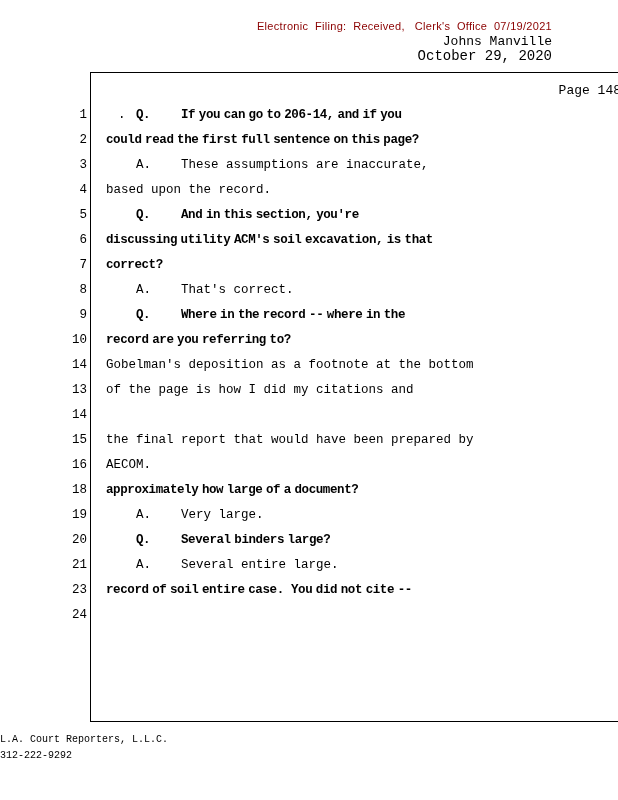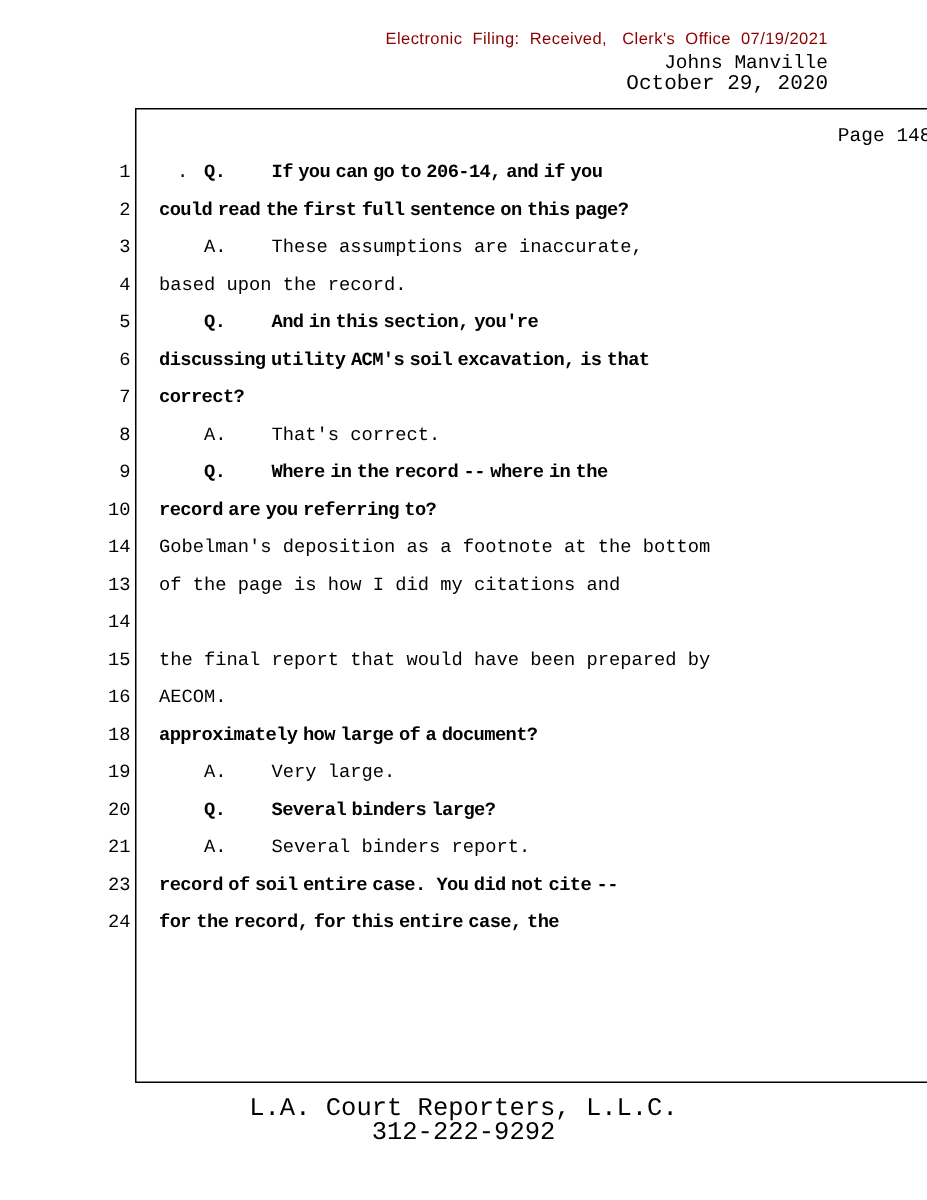--- a/index.html
+++ b/index.html
@@ -36,21 +36,21 @@
     text-align:right; font-weight:normal;
     letter-spacing:0; word-spacing:0; font-size:12.5px;
   }
   .mark { position:absolute; left:12px; font-weight:normal; }
   .ind { display:inline-block; width:30px; }
   .spk { display:inline-block; width:45px; }
   .bold { font-weight:bold; }
   .bold .spk, .bold .txt { letter-spacing:-0.4px; word-spacing:-3.5px; }
   .footer {
     position:absolute; top:732px; left:0; width:618px;
-    text-align:center; font-size:17px; line-height:16px;
+    font-size:10px; line-height:16px;
   }
 </style>
 </head>
 <body>
 
 <div class="header">
   <div class="stamp">Electronic  Filing:  Received,   Clerk's  Office  07/19/2021</div>
   <div class="case">Johns Manville</div>
   <div class="date">October 29, 2020</div>
 </div>
@@ -69,22 +69,22 @@
       <div class="line bold"><span class="num">9</span><span class="ind"></span><span class="spk">Q.</span><span class="txt">Where in the record -- where in the</span></div>
       <div class="line bold"><span class="num">10</span><span class="txt">record are you referring to?</span></div>
       <div class="line"><span class="num">14</span><span class="txt">Gobelman's deposition as a footnote at the bottom</span></div>
       <div class="line"><span class="num">13</span><span class="txt">of the page is how I did my citations and</span></div>
       <div class="line"><span class="num">14</span></div>
       <div class="line"><span class="num">15</span><span class="txt">the final report that would have been prepared by</span></div>
       <div class="line"><span class="num">16</span><span class="txt">AECOM.</span></div>
       <div class="line bold"><span class="num">18</span><span class="txt">approximately how large of a document?</span></div>
       <div class="line"><span class="num">19</span><span class="ind"></span><span class="spk">A.</span><span class="txt">Very large.</span></div>
       <div class="line bold"><span class="num">20</span><span class="ind"></span><span class="spk">Q.</span><span class="txt">Several binders large?</span></div>
-      <div class="line"><span class="num">21</span><span class="ind"></span><span class="spk">A.</span><span class="txt">Several binders report.</span></div>
+      <div class="line"><span class="num">21</span><span class="ind"></span><span class="spk">A.</span><span class="txt">Several entire large.</span></div>
       <div class="line bold"><span class="num">23</span><span class="txt">record of soil entire case.  You did not cite --</span></div>
-      <div class="line bold"><span class="num">24</span><span class="txt">for the record, for this entire case, the</span></div>
+      <div class="line bold"><span class="num">24</span></div>
     </div>
 </div>
 
 <div class="footer">
   <div>L.A. Court Reporters, L.L.C.</div>
   <div>312-222-9292</div>
 </div>
 
 </body></html>

